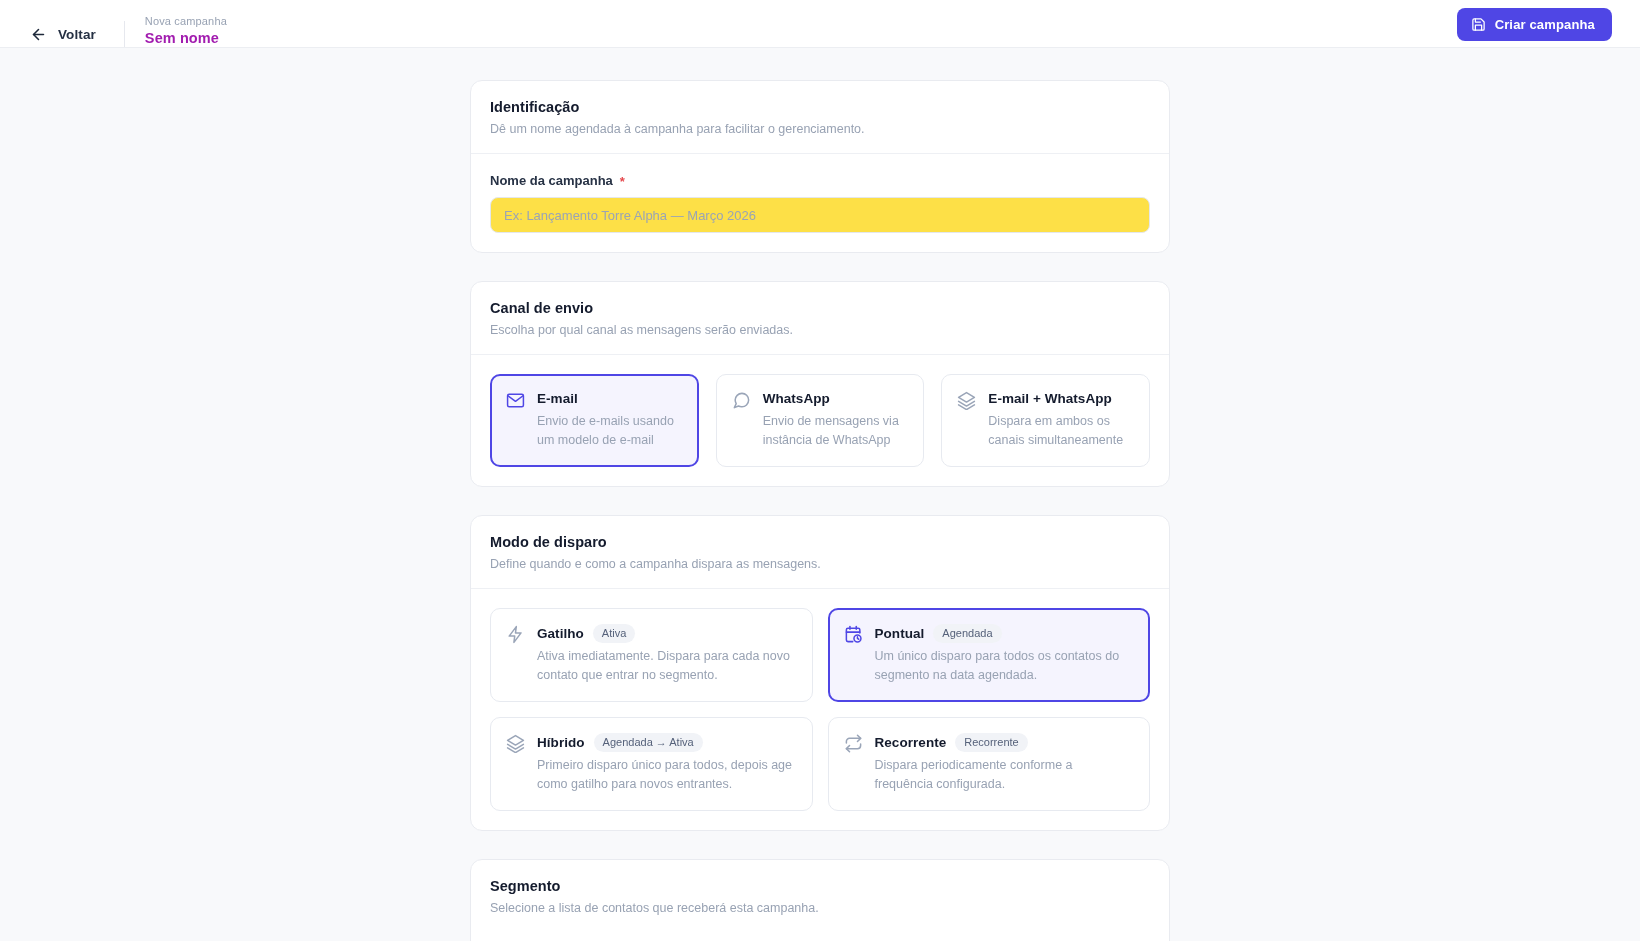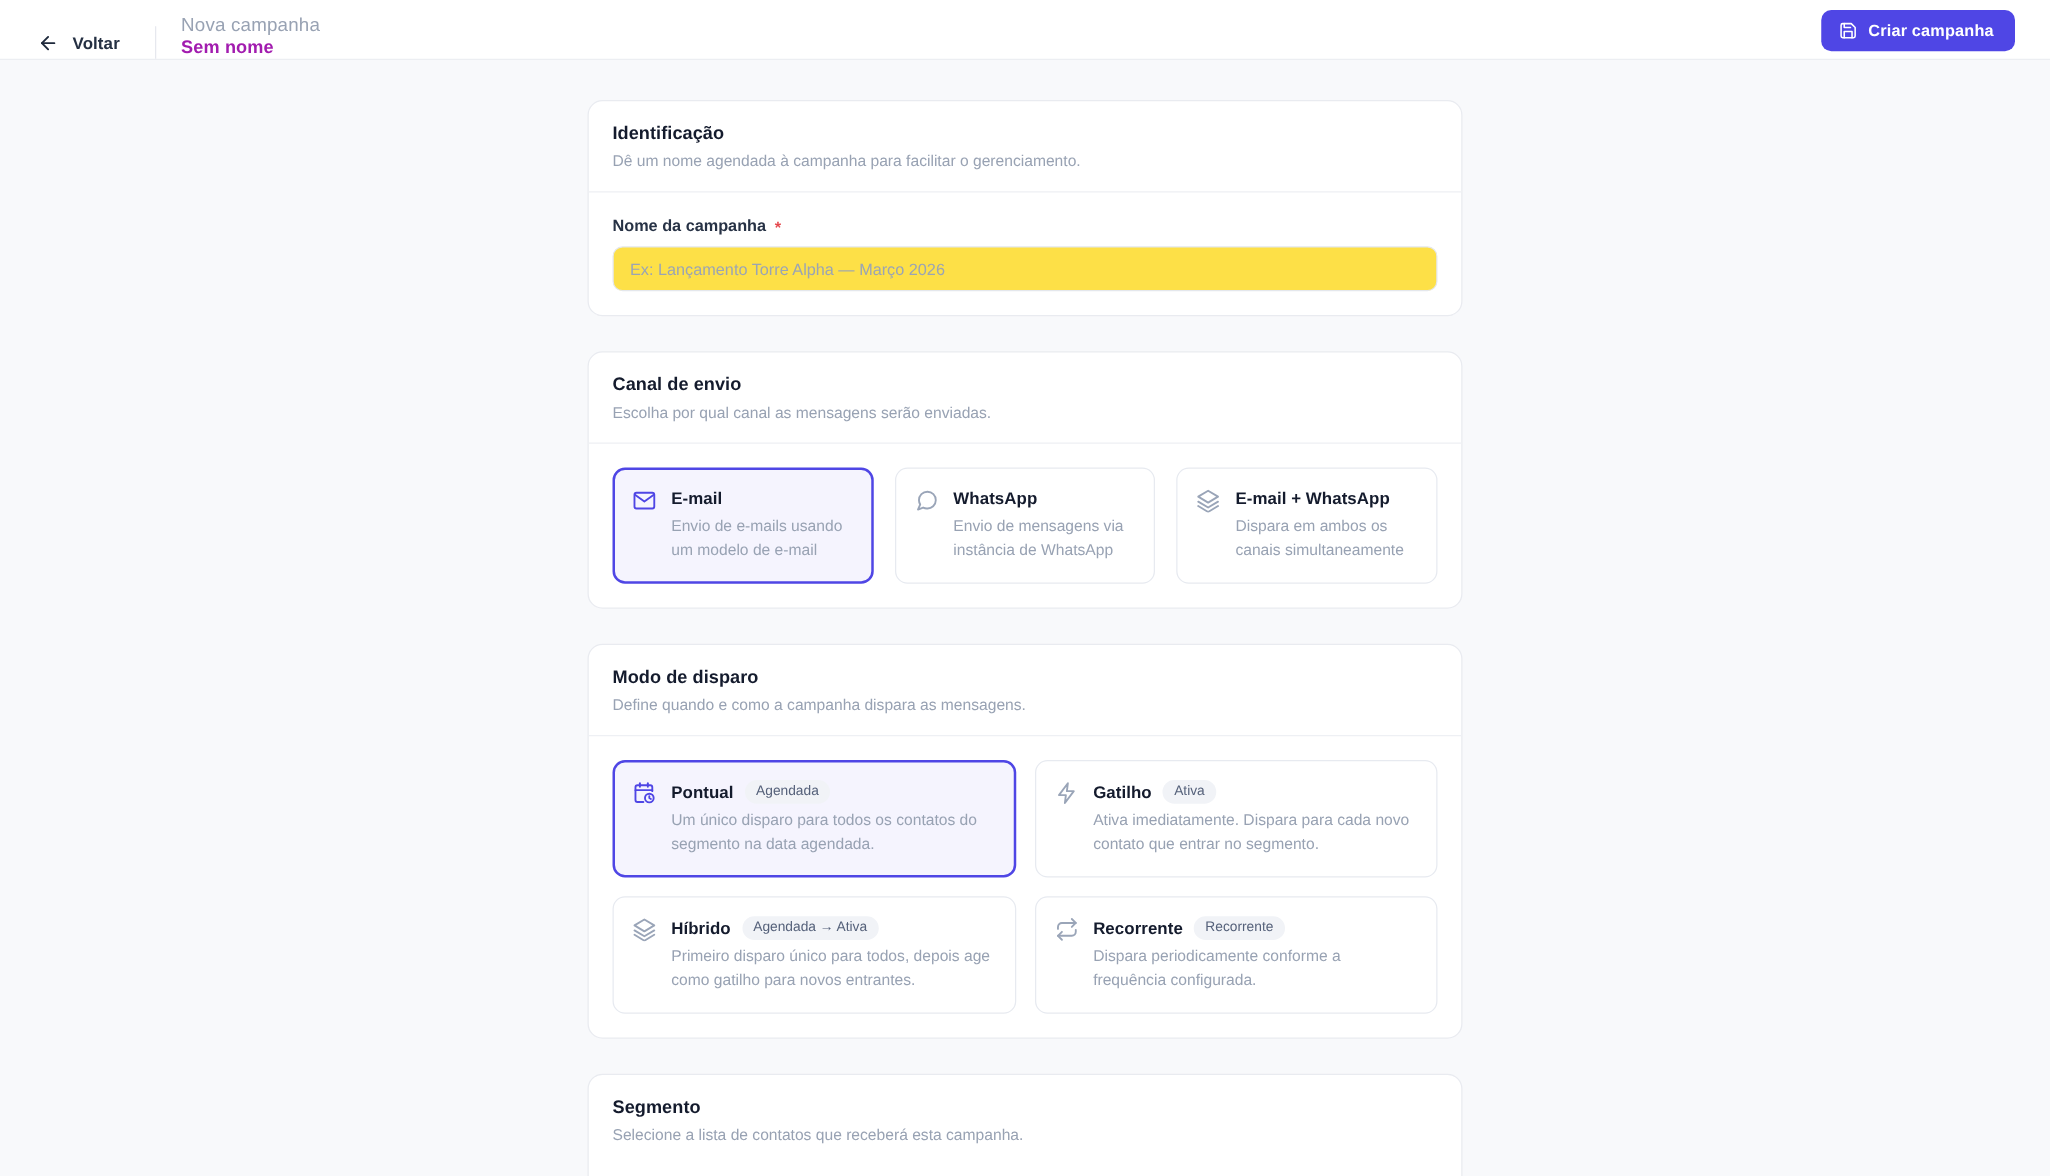--- a/index.html
+++ b/index.html
@@ -44,21 +44,21 @@
     letter-spacing: .1px;
   }
   .divider-v {
     width: 1px;
     height: 26px;
     background: #e6e8ee;
     margin: 0 20px 0 22px;
   }
   .title-block { display: flex; flex-direction: column; gap: 1px; }
   .eyebrow {
-    font-size: 15px;
+    font-size: 11px;
     color: #98a2b3;
     letter-spacing: .15px;
     line-height: 14px;
   }
   .page-title {
     font-size: 14.5px;
     font-weight: 700;
     color: #a21caf;
     line-height: 18px;
     letter-spacing: .1px;
@@ -308,20 +308,35 @@
     </section>
 
     <section class="card">
       <div class="card-head bordered">
         <div class="card-title">Modo de disparo</div>
         <div class="card-sub">Define quando e como a campanha dispara as mensagens.</div>
       </div>
       <div class="card-body">
         <div class="grid-2">
 
+          <div class="opt">
+            <span class="opt-icon">
+              <svg viewBox="0 0 24 24" fill="none" stroke="currentColor" stroke-width="1.9" stroke-linecap="round" stroke-linejoin="round">
+                <polygon points="13 2 4 14 11 14 10 22 19 10 12 10 13 2"></polygon>
+              </svg>
+            </span>
+            <div class="opt-main">
+              <div class="opt-row">
+                <span class="opt-title">Gatilho</span>
+                <span class="opt-badge">Ativa</span>
+              </div>
+              <div class="opt-desc">Ativa imediatamente. Dispara para cada novo contato que entrar no segmento.</div>
+            </div>
+          </div>
+
           <div class="opt selected">
             <span class="opt-icon">
               <svg viewBox="0 0 24 24" fill="none" stroke="currentColor" stroke-width="1.9" stroke-linecap="round" stroke-linejoin="round">
                 <path d="M20 10V6a2 2 0 0 0-2-2H5a2 2 0 0 0-2 2v13a2 2 0 0 0 2 2h6"></path>
                 <line x1="3" y1="9" x2="20" y2="9"></line>
                   <line x1="7.5" y1="2" x2="7.5" y2="5.5"></line>
                   <line x1="15.5" y1="2" x2="15.5" y2="5.5"></line>
                 <circle cx="17" cy="17" r="4.4"></circle>
                   <polyline points="17 15 17 17 18.6 18"></polyline>
               </svg>
@@ -331,35 +346,20 @@
                 <span class="opt-title">Pontual</span>
                 <span class="opt-badge">Agendada</span>
               </div>
               <div class="opt-desc">Um único disparo para todos os contatos do segmento na data agendada.</div>
             </div>
           </div>
 
           <div class="opt">
             <span class="opt-icon">
               <svg viewBox="0 0 24 24" fill="none" stroke="currentColor" stroke-width="1.9" stroke-linecap="round" stroke-linejoin="round">
-                <polygon points="13 2 4 14 11 14 10 22 19 10 12 10 13 2"></polygon>
-              </svg>
-            </span>
-            <div class="opt-main">
-              <div class="opt-row">
-                <span class="opt-title">Gatilho</span>
-                <span class="opt-badge">Ativa</span>
-              </div>
-              <div class="opt-desc">Ativa imediatamente. Dispara para cada novo contato que entrar no segmento.</div>
-            </div>
-          </div>
-
-          <div class="opt">
-            <span class="opt-icon">
-              <svg viewBox="0 0 24 24" fill="none" stroke="currentColor" stroke-width="1.9" stroke-linecap="round" stroke-linejoin="round">
                 <polygon points="12 2 22 8 12 14 2 8 12 2"></polygon>
                   <polyline points="2 13 12 19 22 13"></polyline>
                   <polyline points="2 17.5 12 23.5 22 17.5"></polyline>
               </svg>
             </span>
             <div class="opt-main">
               <div class="opt-row">
                 <span class="opt-title">Híbrido</span>
                 <span class="opt-badge">Agendada → Ativa</span>
               </div>

